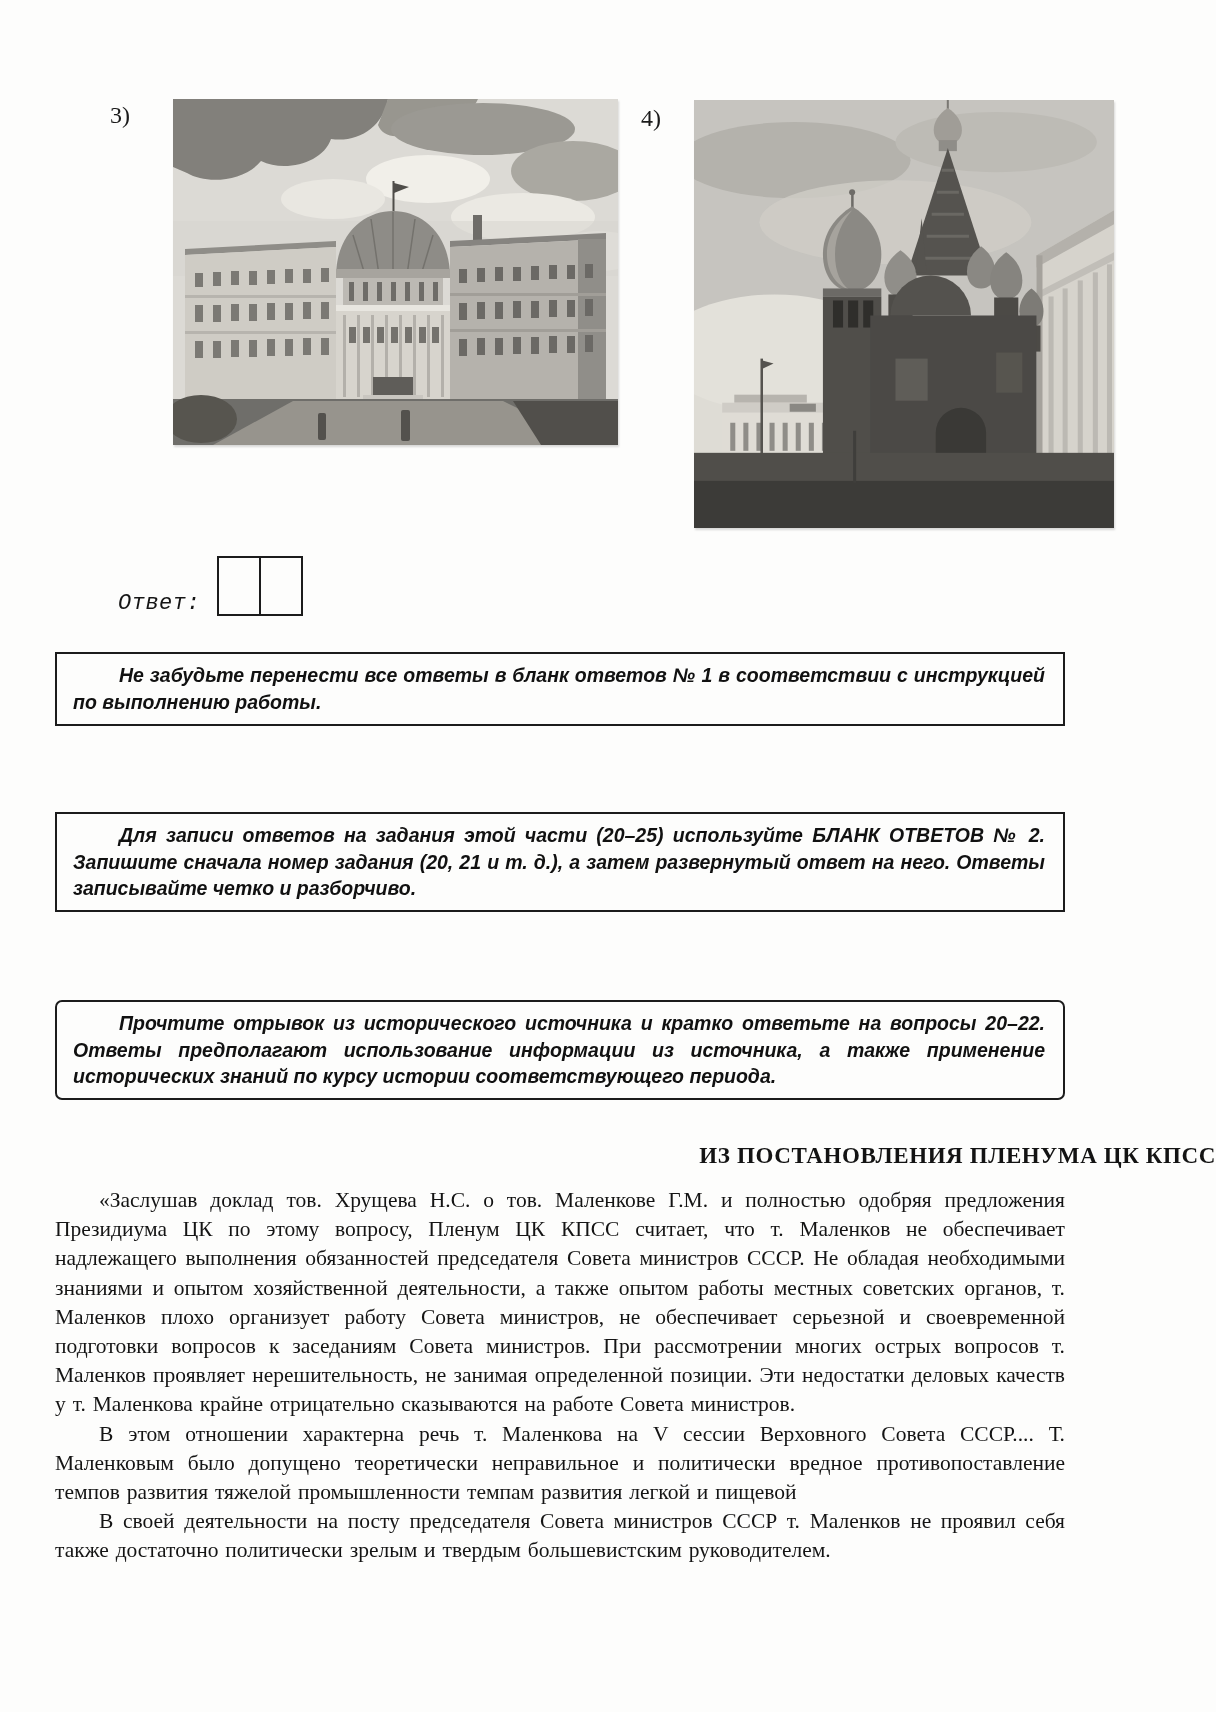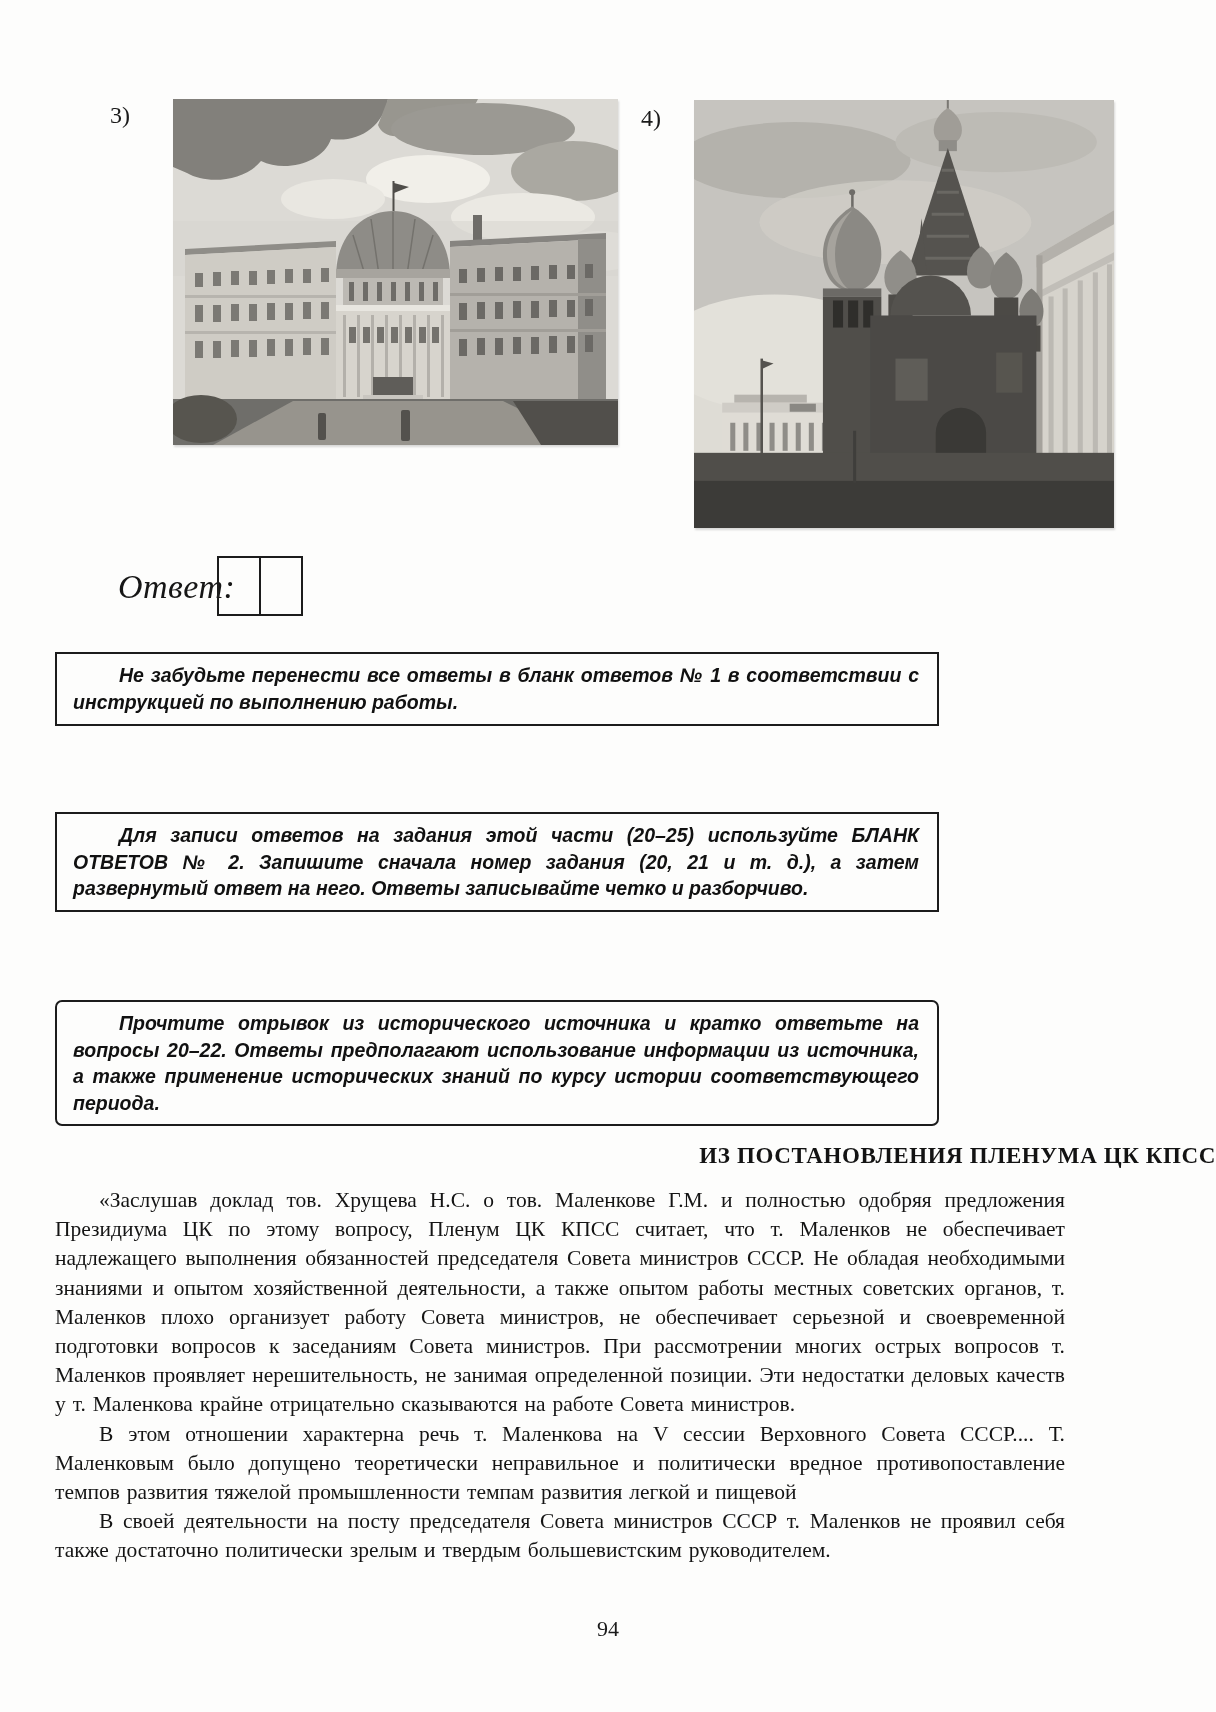--- a/index.html
+++ b/index.html
@@ -18,37 +18,38 @@
     color:#1a1a1a;
   }
   .photo{
     position:absolute;
     box-shadow:1px 2px 2px rgba(0,0,0,.15);
     background:#d8d6d1;
   }
   .photo svg{display:block;width:100%;height:100%;}
   .answer-label{
     position:absolute;
-    left:118px;top:568px;
+    left:118px;top:591px;
     font-style:italic;
-    font-size:34px;
+    font-size:22px;
     letter-spacing:.5px;
+    font-family:Liberation Mono, monospace;
   }
   .answer-box{
     position:absolute;
     left:217px;top:556px;
     width:82px;height:56px;
     border:2px solid #1c1c1c;
     display:flex;
   }
   .answer-cell{flex:1;}
   .answer-cell:first-child{border-right:2px solid #1c1c1c;}
   .notice{
     position:absolute;
-    left:55px;width:884px;
+    left:55px;width:1010px;
     border:2px solid #1c1c1c;
     box-sizing:border-box;
     font-family:"Liberation Sans", sans-serif;
     font-weight:bold;
     font-style:italic;
     font-size:19.5px;
     line-height:26.5px;
     text-align:justify;
     padding:8px 18px 8px 16px;
     text-indent:46px;
@@ -339,15 +340,14 @@
   <div class="notice notice-3">Прочтите отрывок из исторического источника и кратко ответьте на вопросы 20–22. Ответы предполагают использование информации из источника, а также применение исторических знаний по курсу истории соответствующего периода.</div>
 
   <div class="doc-title">ИЗ ПОСТАНОВЛЕНИЯ ПЛЕНУМА ЦК КПСС</div>
 
   <div class="doc-body">
     <p>«Заслушав доклад тов. Хрущева Н.С. о тов. Маленкове Г.М. и полностью одобряя предложения Президиума ЦК по этому вопросу, Пленум ЦК КПСС считает, что т. Маленков не обеспечивает надлежащего выполнения обязанностей председателя Совета министров СССР. Не обладая необходимыми знаниями и опытом хозяйственной деятельности, а также опытом работы местных советских органов, т. Маленков плохо организует работу Совета министров, не обеспечивает серьезной и своевременной подготовки вопросов к заседаниям Совета министров. При рассмотрении многих острых вопросов т. Маленков проявляет нерешительность, не занимая определенной позиции. Эти недостатки деловых качеств у т. Маленкова крайне отрицательно сказываются на работе Совета министров.</p>
     <p>В этом отношении характерна речь т. Маленкова на V сессии Верховного Совета СССР.... Т. Маленковым было допущено теоретически неправильное и политически вредное противопоставление темпов развития тяжелой промышленности темпам развития легкой и пищевой</p>
     <p>В своей деятельности на посту председателя Совета министров СССР т. Маленков не проявил себя также достаточно политически зрелым и твердым большевистским руководителем.</p>
   </div>
 
-  <div class="page-number">94</div>
 
 </div>
 
 </body></html>

